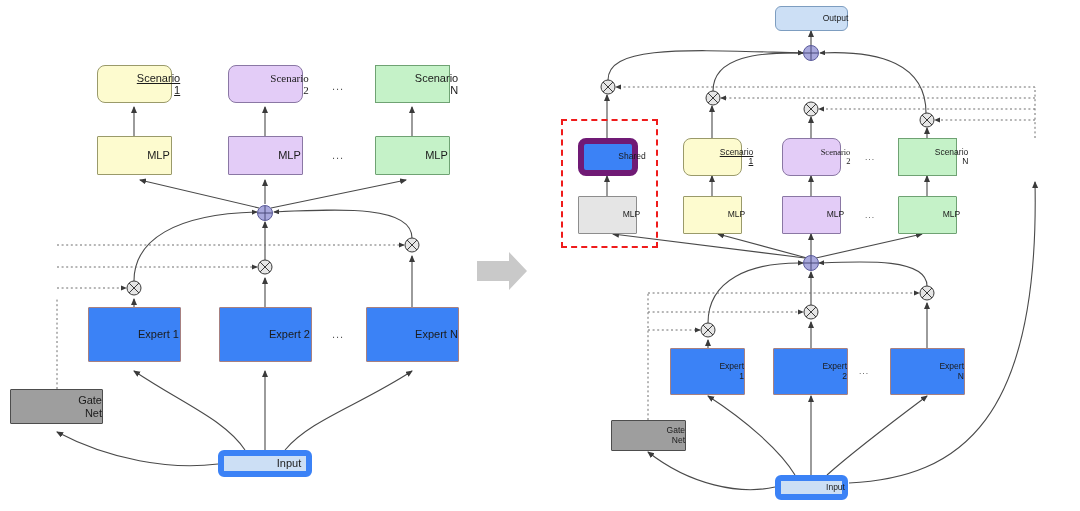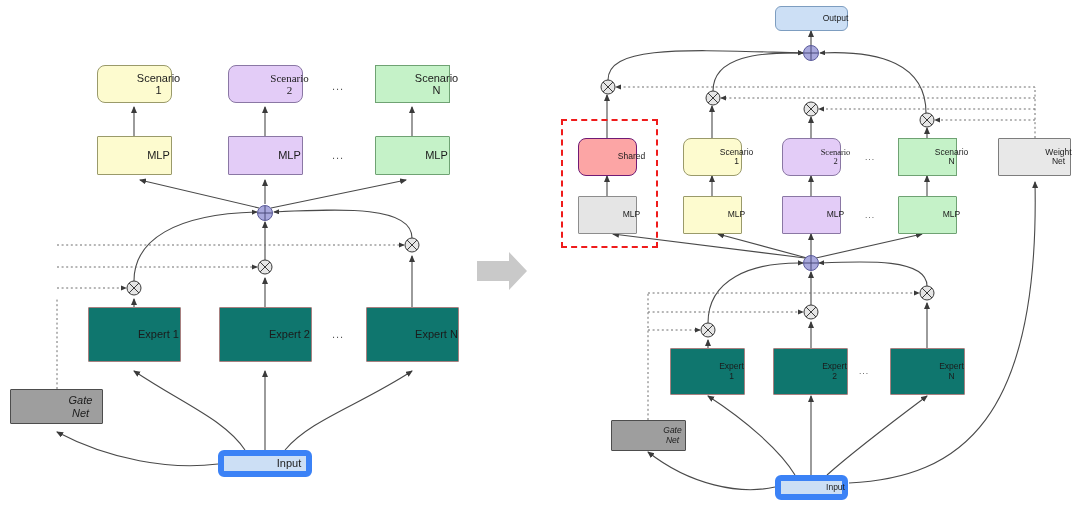--- a/index.html
+++ b/index.html
@@ -1,31 +1,31 @@
 <!DOCTYPE html>
 <html><head>
 <meta charset="utf-8">
 <style>
   html,body{margin:0;padding:0;background:#ffffff;}
   body{width:1080px;height:511px;overflow:hidden;font-family:"Liberation Sans",sans-serif;}
   #stage{position:relative;width:1080px;height:511px;}
   svg.layer{position:absolute;left:0;top:0;width:1080px;height:511px;}
   .node{position:absolute;box-sizing:border-box;display:flex;align-items:center;justify-content:center;
-        text-align:center;color:#1b1b1b;line-height:1.1;padding-left:48px;}
-  .n-scn{background:#fdfbcf;border:1px solid #9a9a6a;border-radius:8px;}
+        text-align:right;color:#1b1b1b;line-height:1.1;padding-left:48px;}
+  .n-scn{background:#fdfbcf;border:1px solid #9a9a6a;border-radius:8px;text-decoration:underline;}
   .n-mlp-y{background:#fdfbcf;border:1px solid #9a9a6a;border-radius:1px;}
   .n-scn2{background:#e3ccf7;border:1px solid #8a77a4;border-radius:8px;font-family:Liberation Serif, serif;}
   .n-mlp-p{background:#e3ccf7;border:1px solid #8a77a4;border-radius:1px;}
   .n-scnN{background:#c5f2c8;border:1px solid #6fa273;border-radius:0;}
   .n-mlp-g{background:#c5f2c8;border:1px solid #6fa273;border-radius:1px;}
-  .n-exp{background:#0f766e;border:1px solid #a78080;border-radius:1px;}
-  .n-gate{background:#9e9e9e;border:1px solid #4d4d4d;border-radius:1px;font-style:italic;}
+  .n-exp{background:#3b82f6;border:1px solid #a78080;border-radius:1px;}
+  .n-gate{background:#9e9e9e;border:1px solid #4d4d4d;border-radius:1px;}
   .n-input{background:#ccdff5;border:6px solid #3b82f6;border-radius:6px;}
   .n-output{background:#ccdff5;border:1px solid #7d9dc0;border-radius:6px;}
-  .n-shared{background:#fca5a5;border:1px solid #701a75;border-radius:8px;}
+  .n-shared{background:#3b82f6;border:6px solid #701a75;border-radius:8px;}
   .n-sharedmlp{background:#e5e5e5;border:1px solid #8d8d8d;border-radius:1px;}
   .n-weight{background:#e8e8e8;border:1px solid #7d7d7d;border-radius:1px;}
   .ellipsis{position:absolute;color:#555;letter-spacing:1px;}
   .redbox{position:absolute;border:2px dashed #ef1b1b;box-sizing:border-box;background:transparent;}
   .big{font-size:11px;}
   .mid{font-size:8.5px;}
 </style>
 </head>
 <body>
 
@@ -232,21 +232,20 @@
   <div class="node n-scn mid" style="left:683px;top:138px;width:59px;height:38px;">Scenario 1</div>
   <div class="node n-scn2 mid" style="left:782px;top:138px;width:59px;height:38px;">Scenario 2</div>
   <div class="node n-scnN mid" style="left:898px;top:138px;width:59px;height:38px;">Scenario N</div>
   <div class="ellipsis mid" style="left:865px;top:152px;">...</div>
 
   <div class="node n-mlp-y mid" style="left:683px;top:196px;width:59px;height:38px;">MLP</div>
   <div class="node n-mlp-p mid" style="left:782px;top:196px;width:59px;height:38px;">MLP</div>
   <div class="node n-mlp-g mid" style="left:898px;top:196px;width:59px;height:38px;">MLP</div>
   <div class="ellipsis mid" style="left:865px;top:210px;">...</div>
 
-  <div class="node n-weight mid" style="left:998px;top:138px;width:73px;height:38px;">Weight Net</div>
 
   <div class="node n-exp mid" style="left:670px;top:348px;width:75px;height:47px;">Expert 1</div>
   <div class="node n-exp mid" style="left:773px;top:348px;width:75px;height:47px;">Expert 2</div>
   <div class="node n-exp mid" style="left:890px;top:348px;width:75px;height:47px;">Expert N</div>
   <div class="ellipsis mid" style="left:859px;top:366px;">...</div>
 
   <div class="node n-gate mid" style="left:611px;top:420px;width:75px;height:31px;">Gate Net</div>
   <div class="node n-input mid" style="left:775px;top:475px;width:73px;height:25px;">Input</div>
 
 </div>

